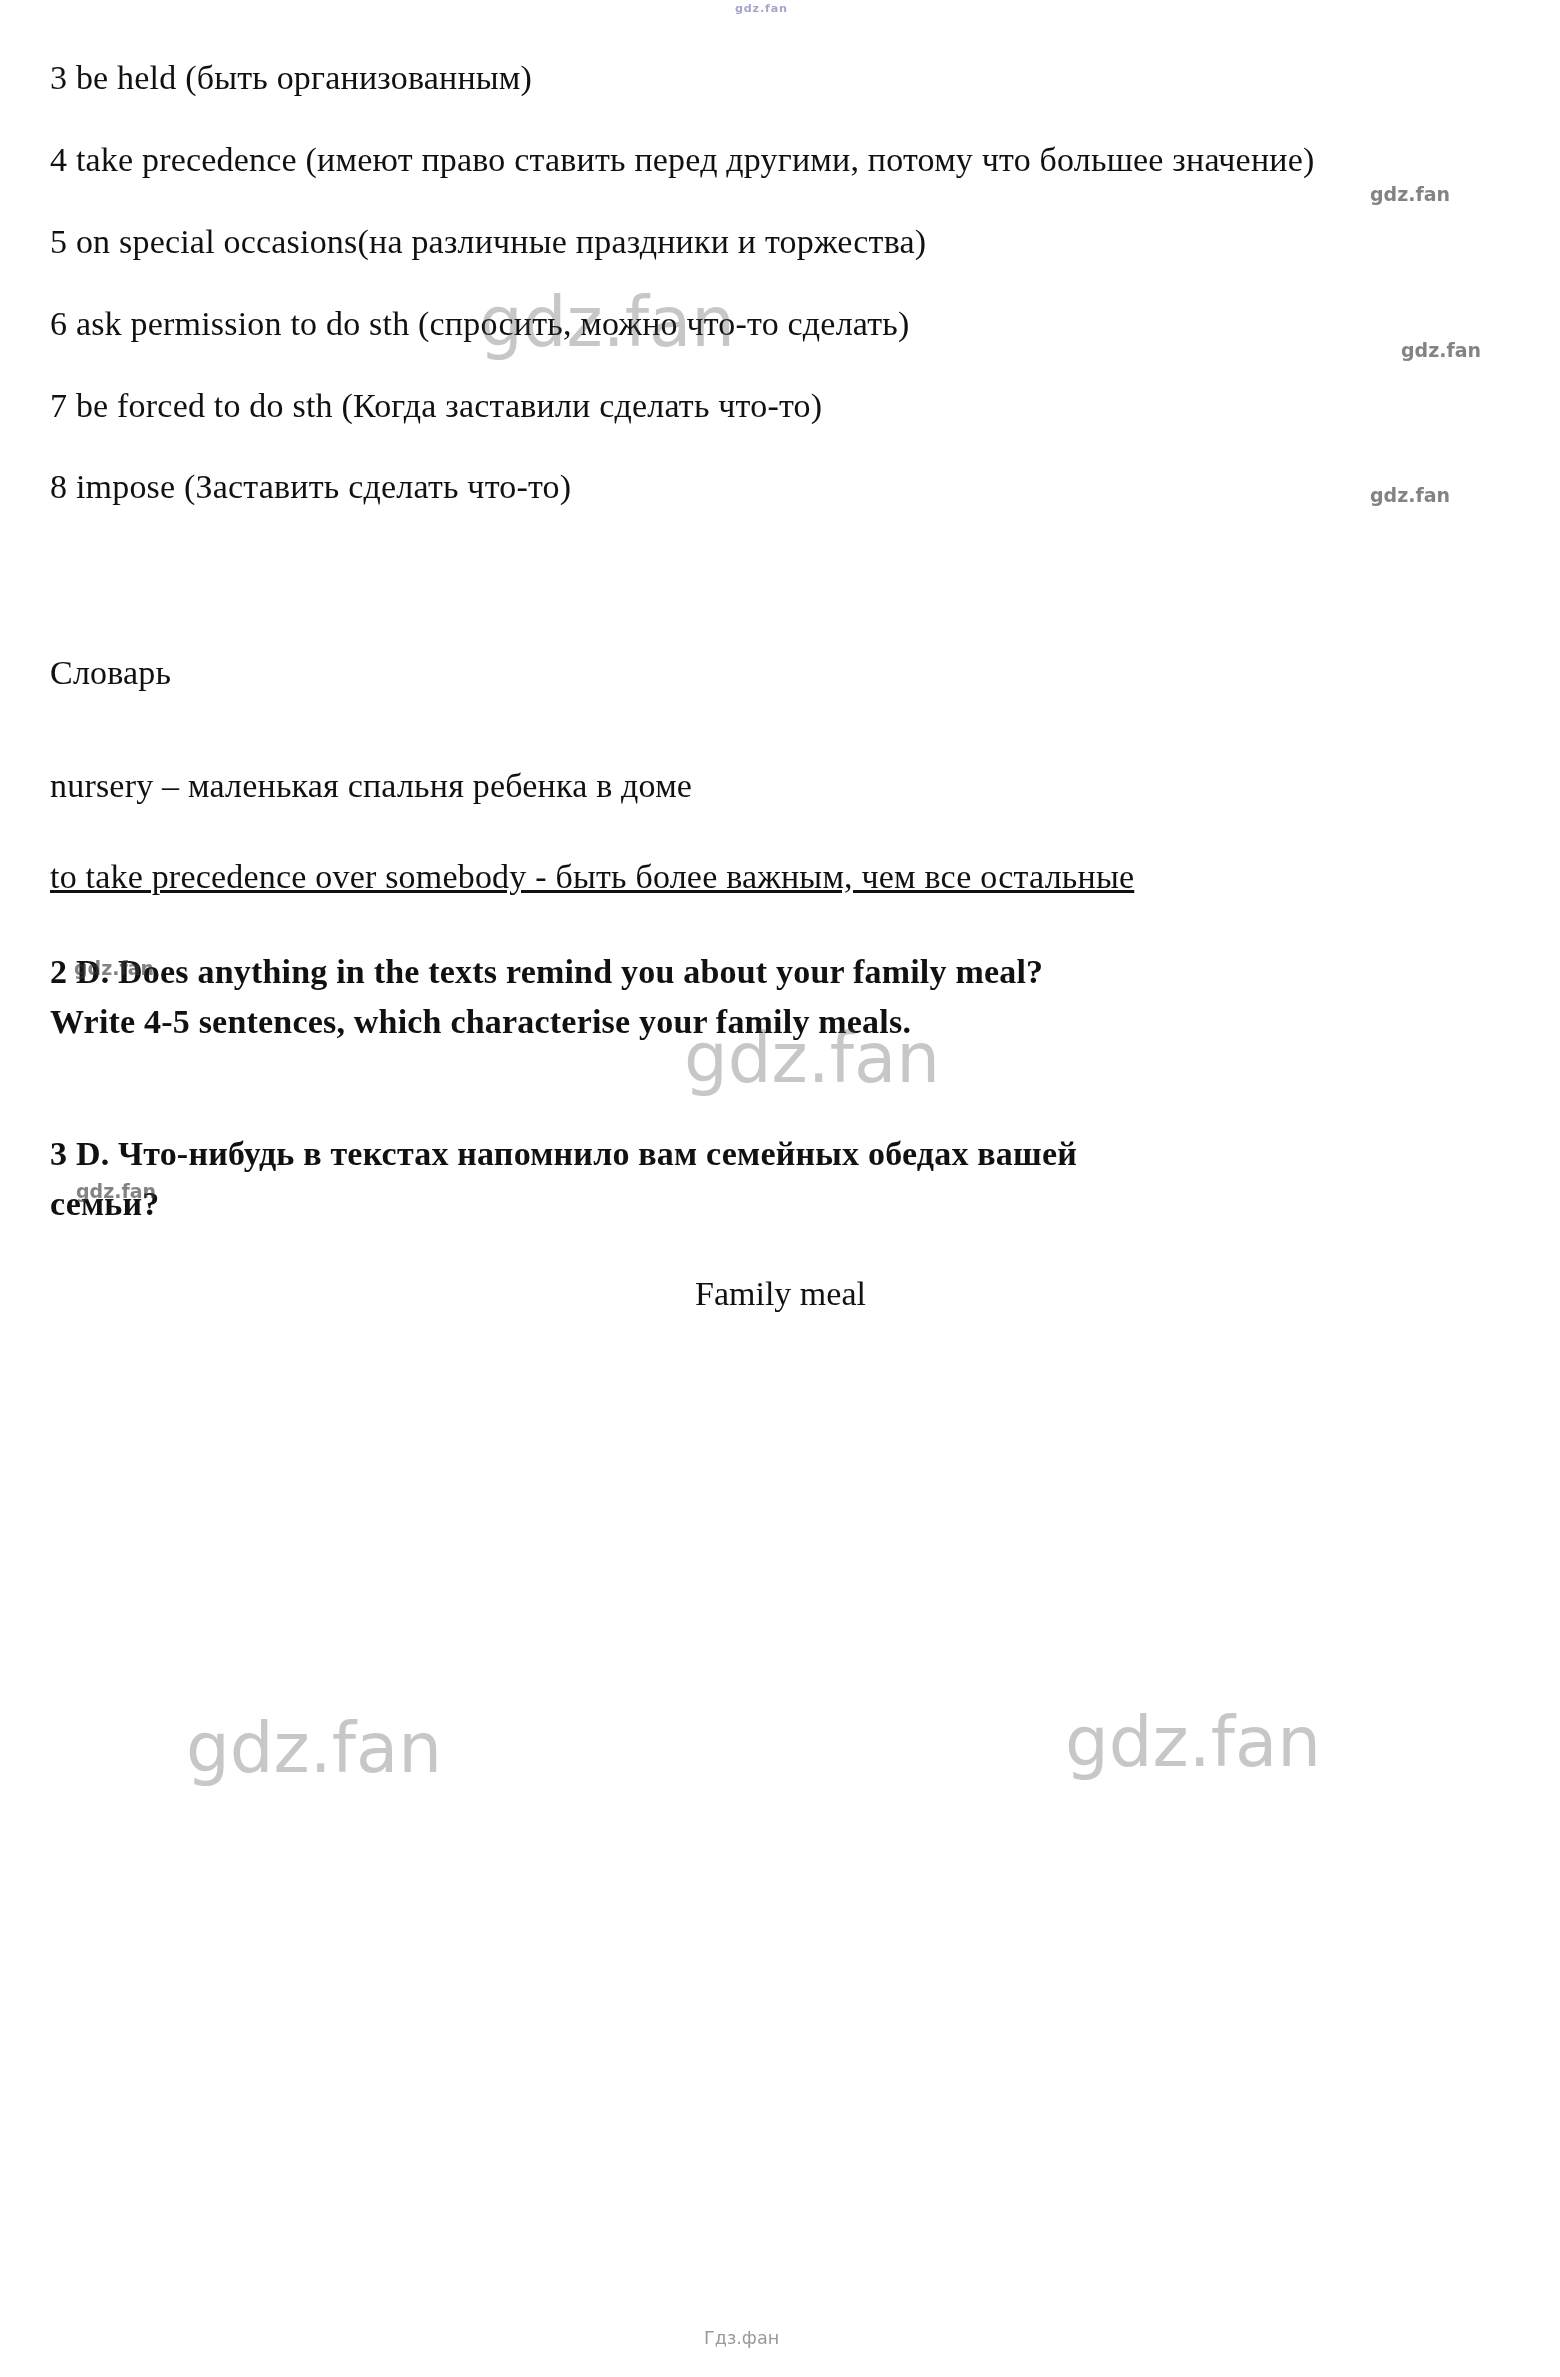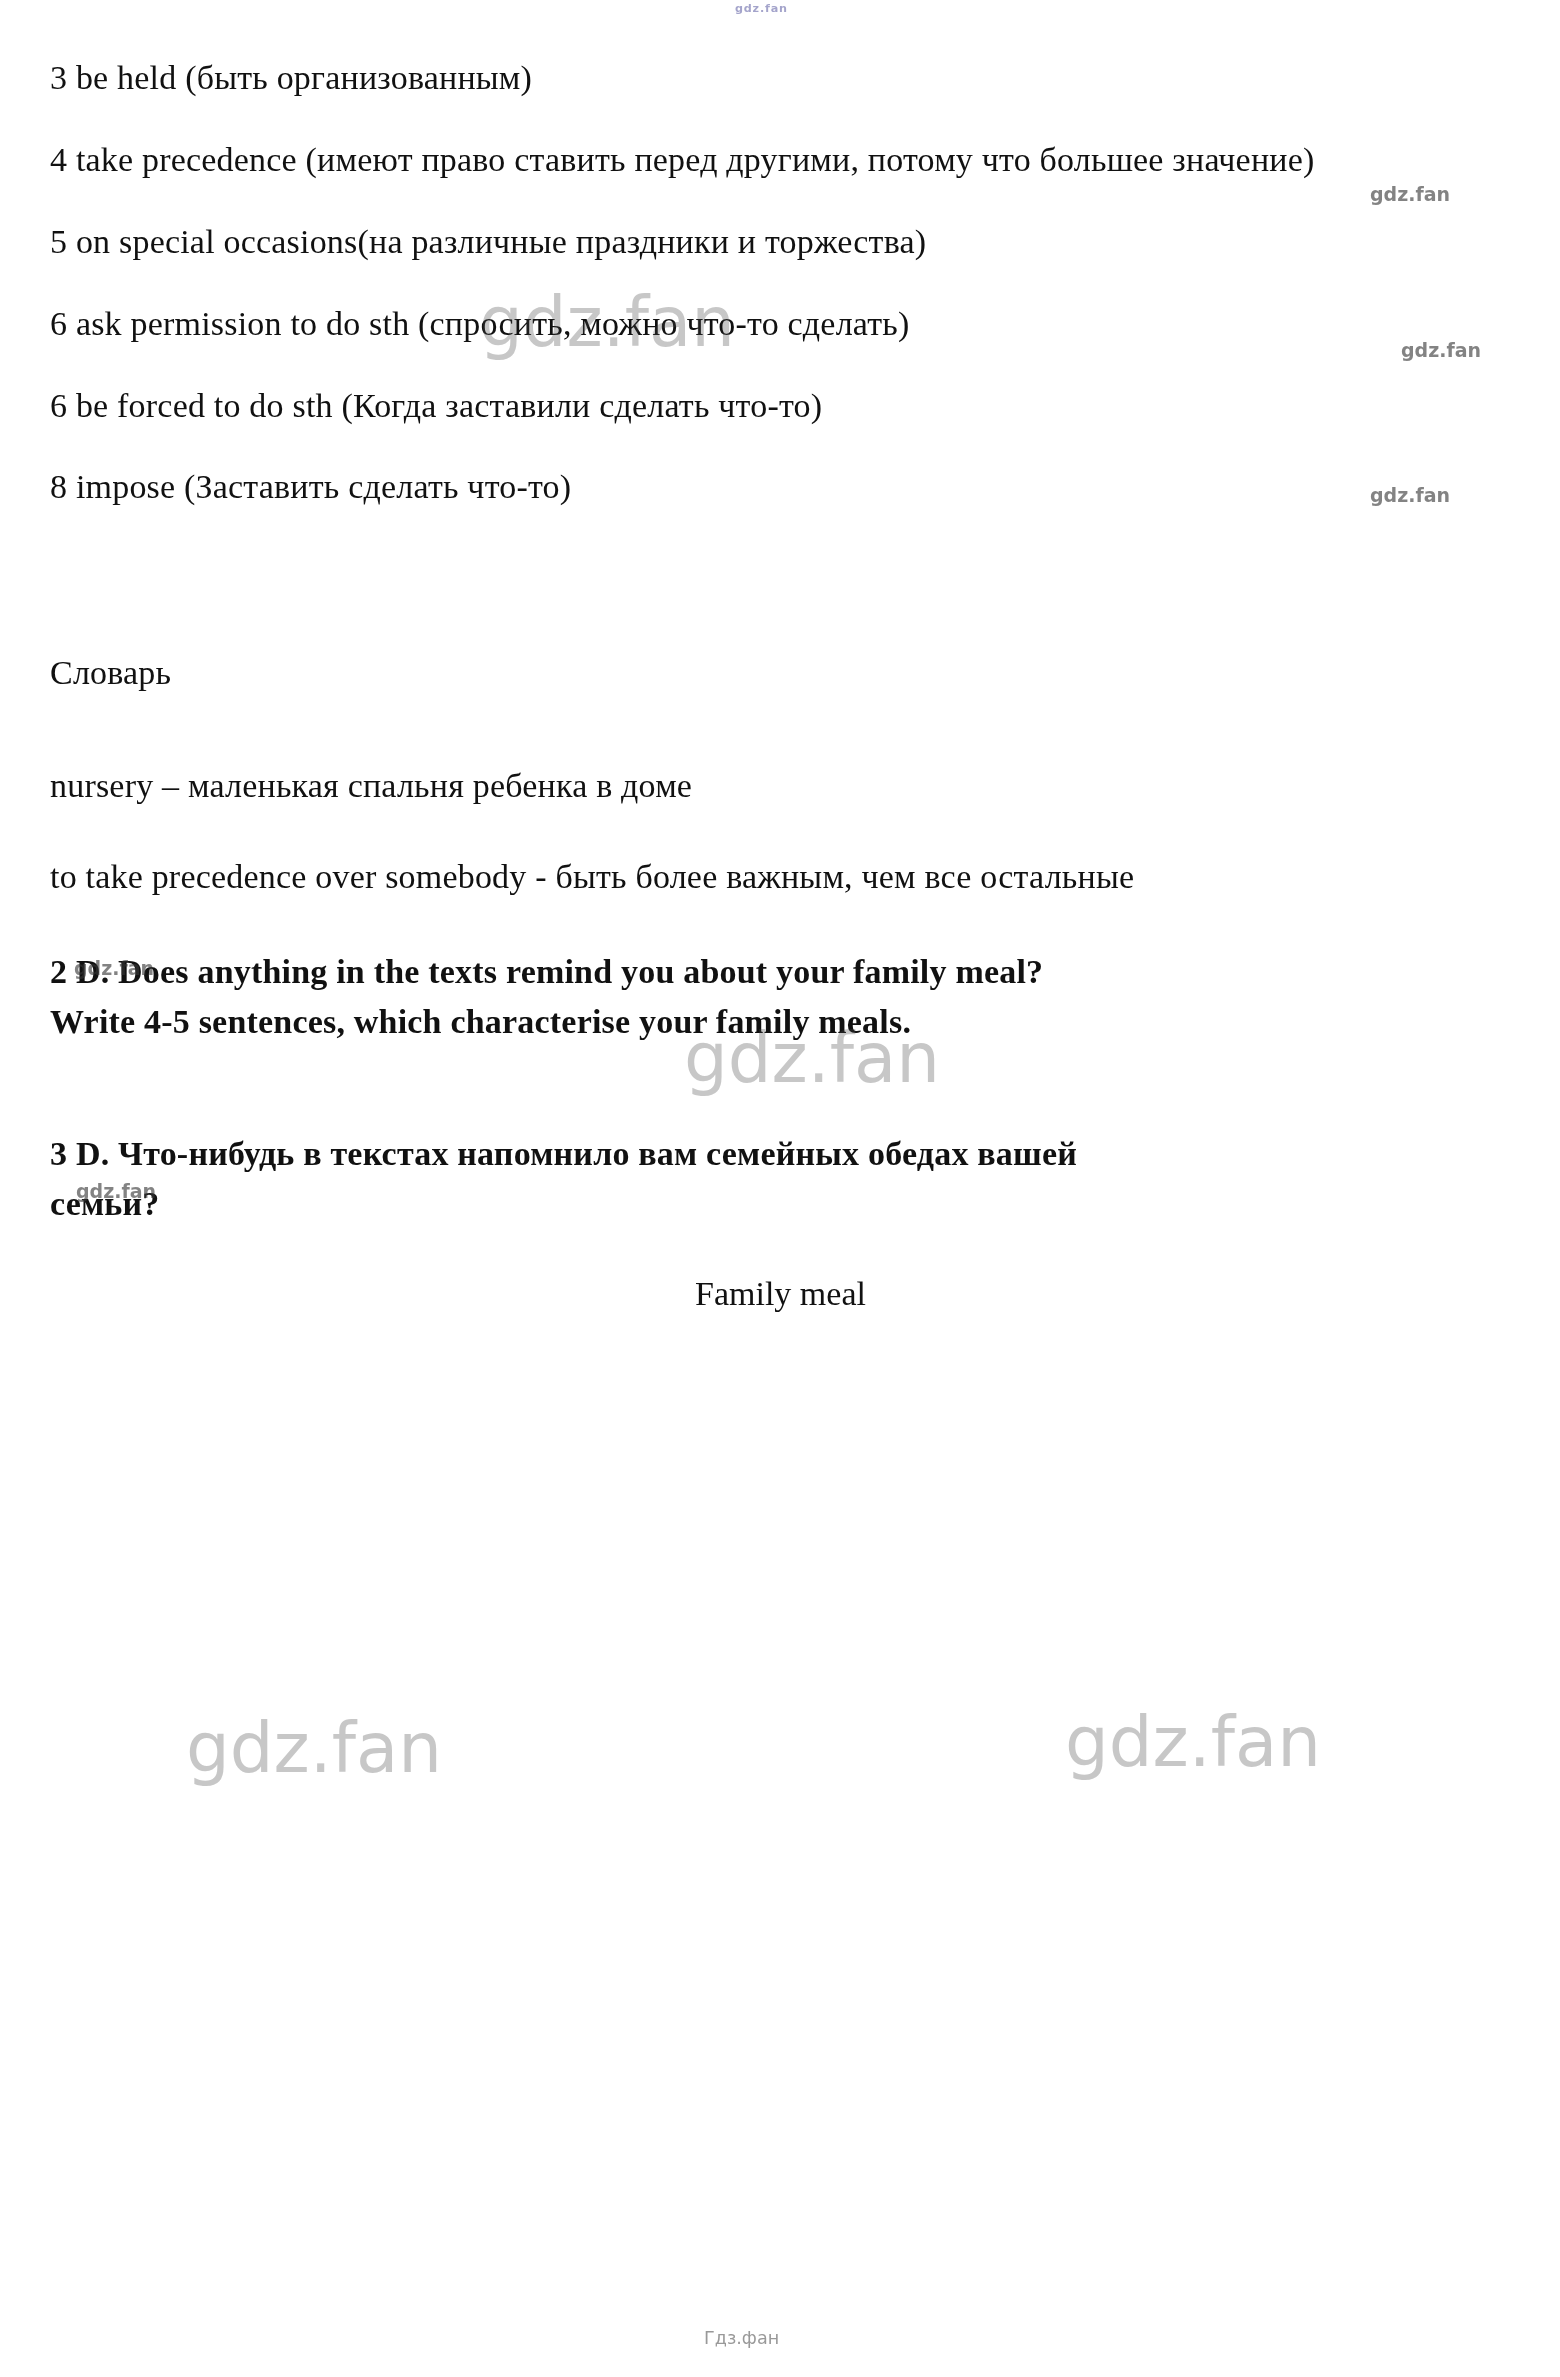--- a/index.html
+++ b/index.html
@@ -92,32 +92,32 @@
   <div class="content">
 
     <p class="line">3 be held (быть организованным)</p>
 
     <p class="line justify">4 take precedence (имеют право ставить перед другими, потому что большее значение)</p>
 
     <p class="line">5 on special occasions(на различные праздники и торжества)</p>
 
     <p class="line">6 ask permission to do sth (спросить, можно что-то сделать)</p>
 
-    <p class="line">6 be forced to do sth (Когда заставили сделать что-то)</p>
+    <p class="line">7 be forced to do sth (Когда заставили сделать что-то)</p>
 
     <p class="line">8 impose (Заставить сделать что-то)</p>
 
     <div class="gap-lg"></div>
 
     <p class="line" style="margin-bottom: 68px;">Словарь</p>
 
     <p class="line" style="margin-bottom: 46px;">nursery – маленькая спальня ребенка в доме</p>
 
 
-    <p class="line justify" style="margin-bottom: 50px;">to take precedence over somebody - быть более важным, чем все остальные</p>
+    <p class="line justify" style="margin-bottom: 50px; text-decoration: underline;">to take precedence over somebody - быть более важным, чем все остальные</p>
 
     <p class="line bold justify" style="margin-bottom: 4.8px;">2 D. Does anything in the texts remind you about your family meal?</p>
     <p class="line bold" style="margin-bottom: 88px;">Write 4-5 sentences, which characterise your family meals.</p>
 
     <p class="line bold justify" style="margin-bottom: 4.8px;">3 D. Что-нибудь в текстах напомнило вам семейных обедах вашей</p>
     <p class="line bold" style="margin-bottom: 45px;">семьи?</p>
 
 
     <p class="centered">Family meal</p>
 

